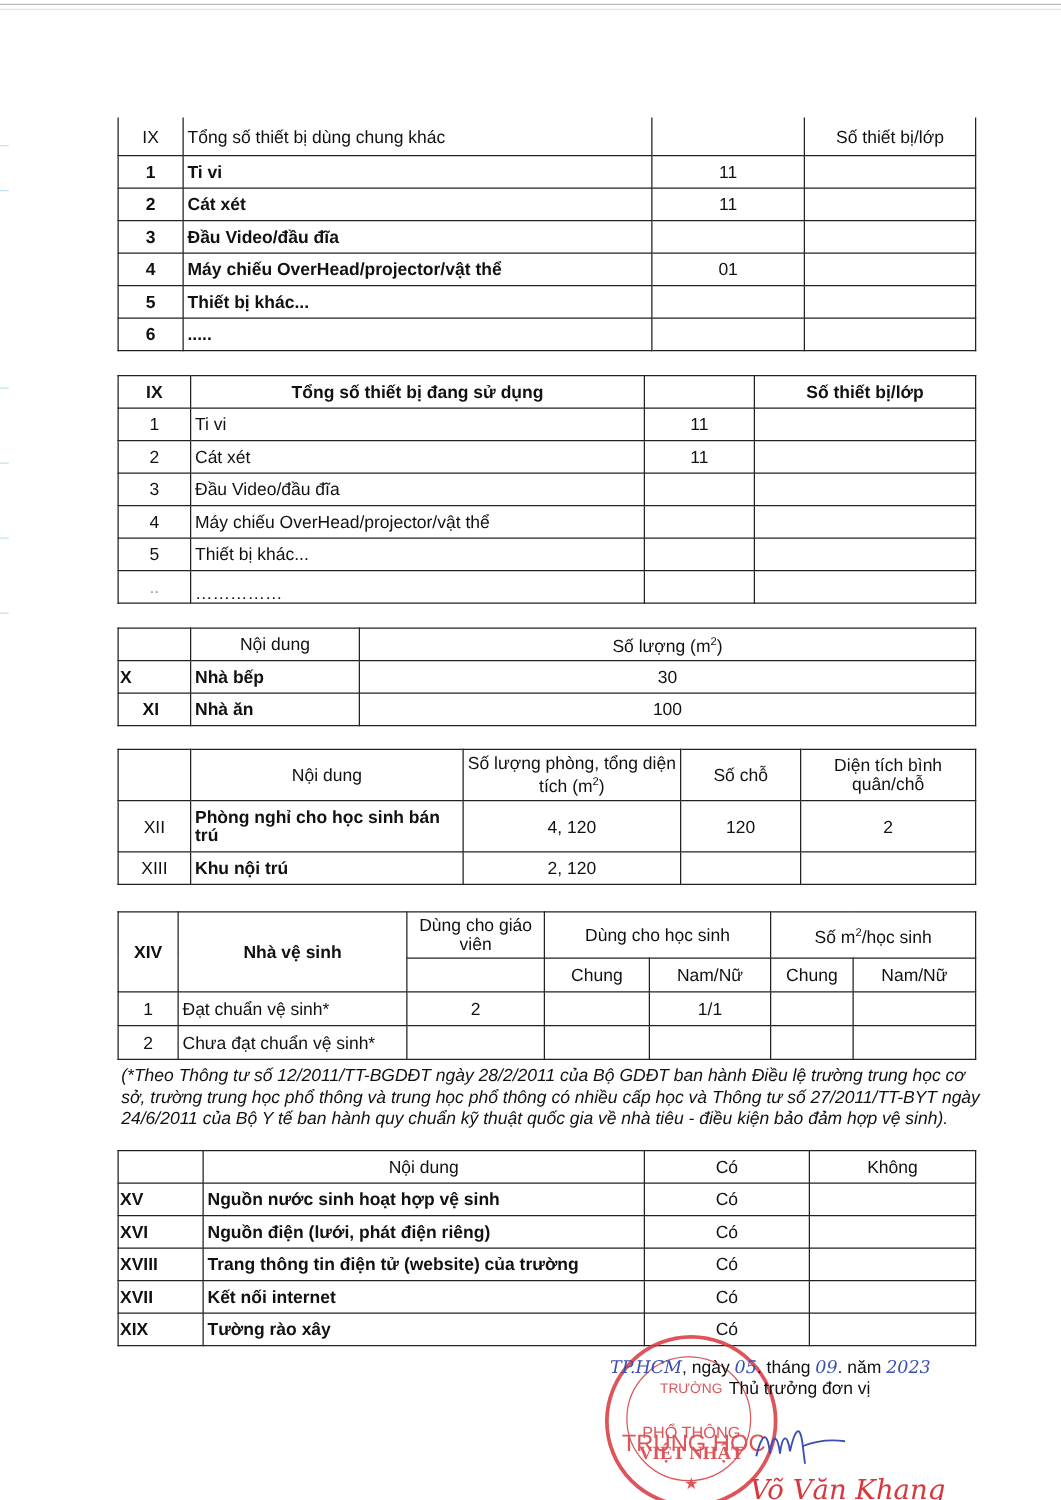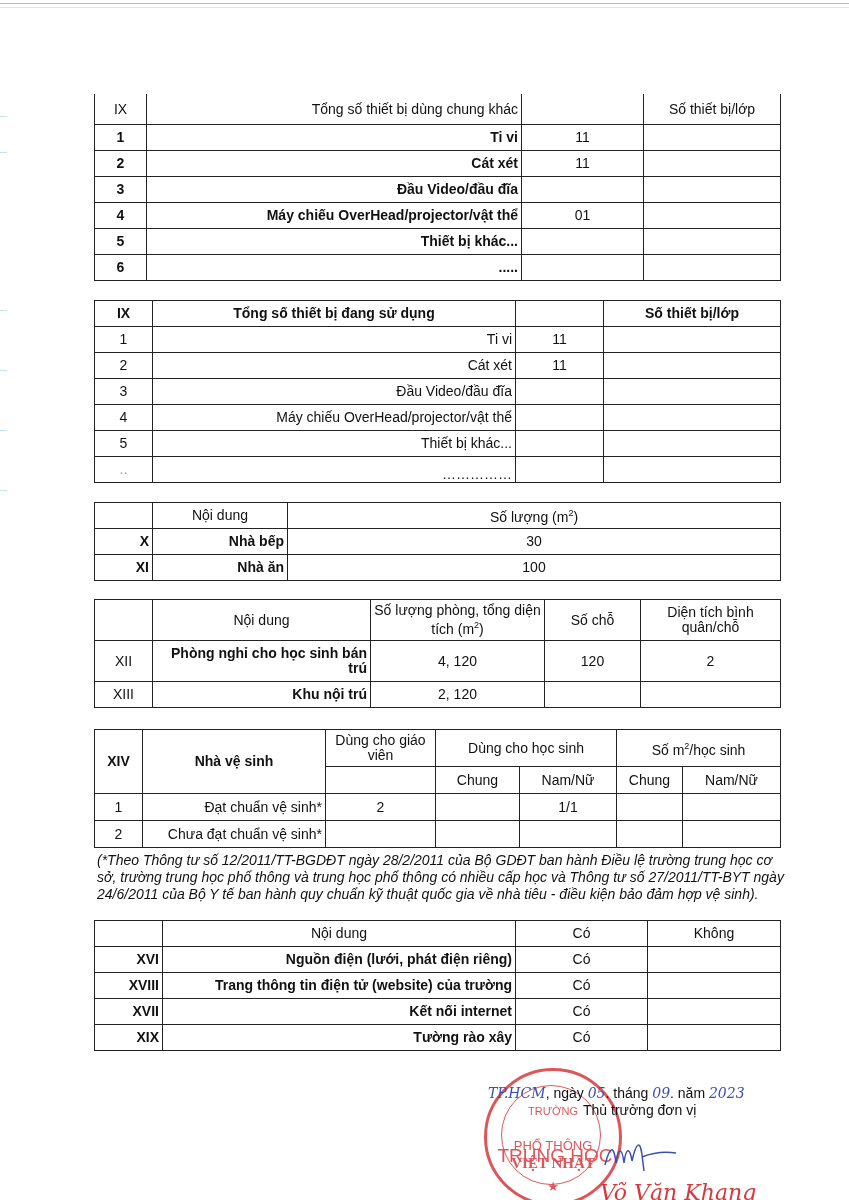--- a/index.html
+++ b/index.html
@@ -5,21 +5,21 @@
   html,body{margin:0;padding:0;background:#fff;}
   body{width:849px;height:1200px;position:relative;overflow:hidden;font-family:"Liberation Sans",sans-serif;color:#111;}
   .topline{position:absolute;left:0;top:3px;width:849px;height:1px;background:#bbb;}
   .topline2{position:absolute;left:0;top:7px;width:849px;height:1px;background:#e4e4e4;}
   .leftmarks{position:absolute;left:0;top:110px;width:8px;height:500px;}
   .leftmarks div{position:absolute;left:0;width:7px;height:1px;background:#bfe3ef;}
   table{position:absolute;border-collapse:collapse;font-size:14px;}
   td,th{border:1.5px solid #222;padding:0 3px;font-weight:normal;height:25px;line-height:15px;}
   .b{font-weight:bold;}
   .c{text-align:center;}
-  .l{text-align:right;}
+  .l{text-align:left;}
   
   #t1{left:94px;top:94px;width:687px;}
   #t1 tr:first-child td{border-top:none;height:30px;}
   #t2{left:94px;top:300px;width:687px;}
   #t3{left:94px;top:502px;width:687px;}
   #t4{left:94px;top:599px;width:687px;}
   #t4 td{height:40px;}
   #t5{left:94px;top:729px;width:687px;}
   #t5 td{height:26px;}
   .note{position:absolute;left:97px;top:852px;width:690px;font-size:14px;font-style:italic;line-height:17px;}
@@ -169,21 +169,21 @@
     <td></td>
     <td class="c">Nội dung</td>
     <td class="c"><span>Số lượng (m</span><sup style="font-size:9px">2</sup><span>)</span></td>
   </tr>
   <tr>
     <td class="l b" style="padding-left:1px">X</td>
     <td class="l b">Nhà bếp</td>
     <td class="c">30</td>
   </tr>
   <tr>
-    <td class="l b" style="padding-left:0">XI</td>
+    <td class="l b" style="padding-left:19px">XI</td>
     <td class="l b">Nhà ăn</td>
     <td class="c">100</td>
   </tr>
 </tbody>
   </table>
 
 <table id="t4">
   <colgroup>
       <col style="width:58px">
       <col style="width:218px">
@@ -270,20 +270,26 @@
       <col style="width:353px">
       <col style="width:132px">
       <col>
     </colgroup>
   <tbody>
       <tr>
     <td></td>
     <td class="c">Nội dung</td>
     <td class="c">Có</td>
     <td class="c">Không</td>
+  </tr>
+  <tr>
+    <td class="l b" style="padding-left:1px">XV</td>
+    <td class="l b">Nguồn nước sinh hoạt hợp vệ sinh</td>
+    <td class="c">Có</td>
+    <td class="c"></td>
   </tr>
   <tr>
     <td class="l b" style="padding-left:1px">XVI</td>
     <td class="l b">Nguồn điện (lưới, phát điện riêng)</td>
     <td class="c">Có</td>
     <td class="c"></td>
   </tr>
   <tr>
     <td class="l b" style="padding-left:1px">XVIII</td>
     <td class="l b">Trang thông tin điện tử (website) của trường</td>

